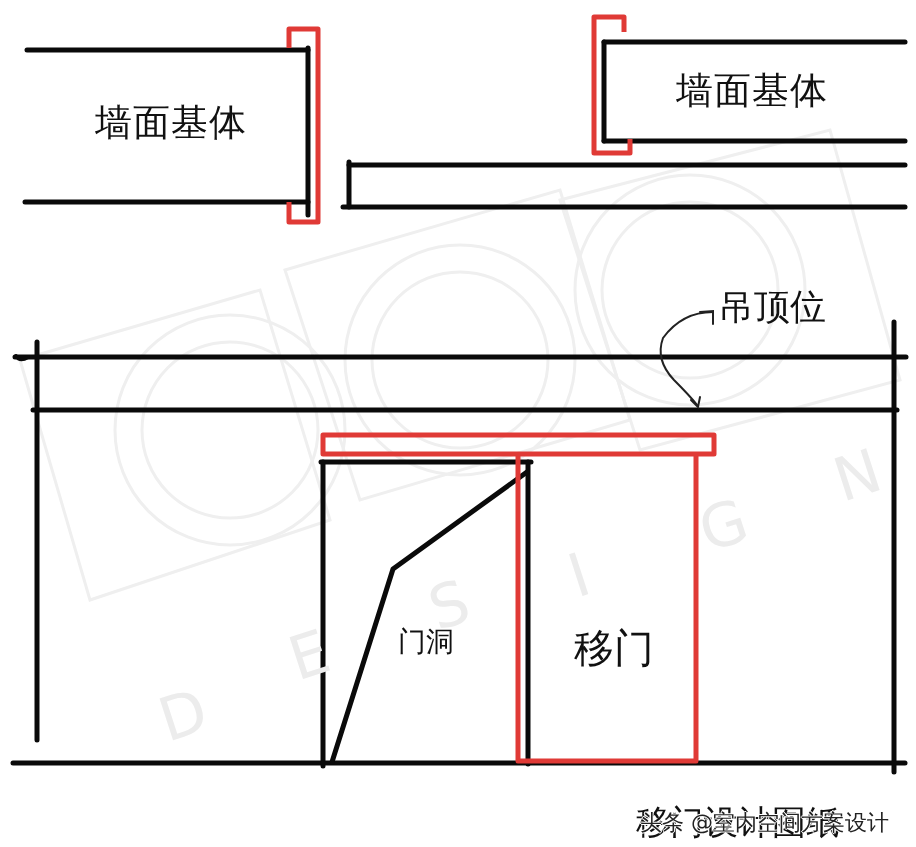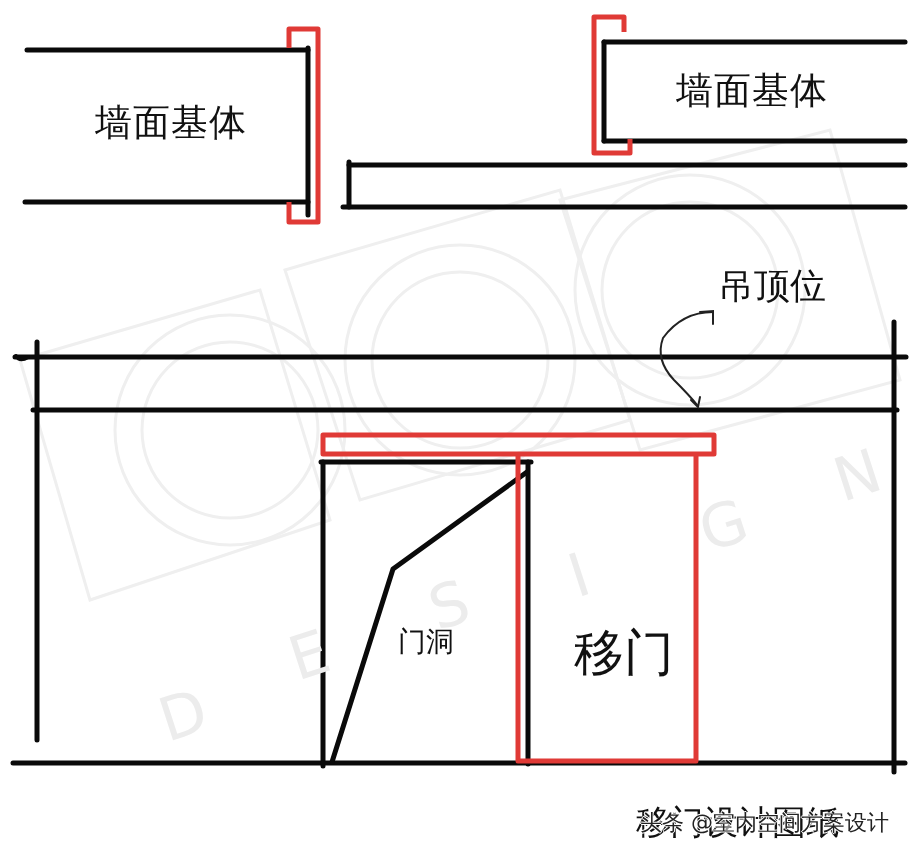--- a/index.html
+++ b/index.html
@@ -3,23 +3,23 @@
 <meta charset="utf-8">
 <style>
   html, body { margin: 0; padding: 0; background: #ffffff; }
   body { width: 916px; height: 847px; position: relative; overflow: hidden;
          font-family: "DejaVu Sans", "Liberation Sans", sans-serif; }
   #canvas { position: absolute; left: 0; top: 0; width: 916px; height: 847px; }
   .lbl { position: absolute; color: #111; font-family: "DejaVu Sans", sans-serif;
          white-space: nowrap; line-height: 1; }
   .lbl-wall-left { left: 95px; top: 104px; font-size: 37px; letter-spacing: 1px; }
   .lbl-wall-right { left: 676px; top: 72px; font-size: 37px; letter-spacing: 1px; }
-  .lbl-ceiling { left: 718px; top: 268px; font-size: 36px; }
+  .lbl-ceiling { left: 718px; top: 289px; font-size: 36px; }
   .lbl-opening { left: 398px; top: 628px; font-size: 28px; }
-  .lbl-slide { left: 574px; top: 628px; font-size: 50px; }
+  .lbl-slide { left: 574px; top: 628px; font-size: 40px; }
   .caption { position: absolute; left: 636px; top: 800px; height: 40px; width: 270px; text-align: center; }
   .caption .c1 { position: absolute; left: 0; top: 0; font-size: 34px; color: #111;
                  font-family: "DejaVu Sans", sans-serif; white-space: nowrap;
                  text-shadow: 1px 1px 0 #fff, -1px -1px 0 #fff; }
   .caption .c2 { position: absolute; left: 4px; top: 8px; font-size: 22px; color: #222;
                  font-family: "DejaVu Sans", sans-serif; white-space: nowrap;
                  text-shadow: 1px 0 0 #fff, -1px 0 0 #fff, 0 1px 0 #fff, 0 -1px 0 #fff; }
   .wm { position: absolute; color: #ececec; font-family: "DejaVu Sans", sans-serif;
         font-size: 60px; }
 </style>

